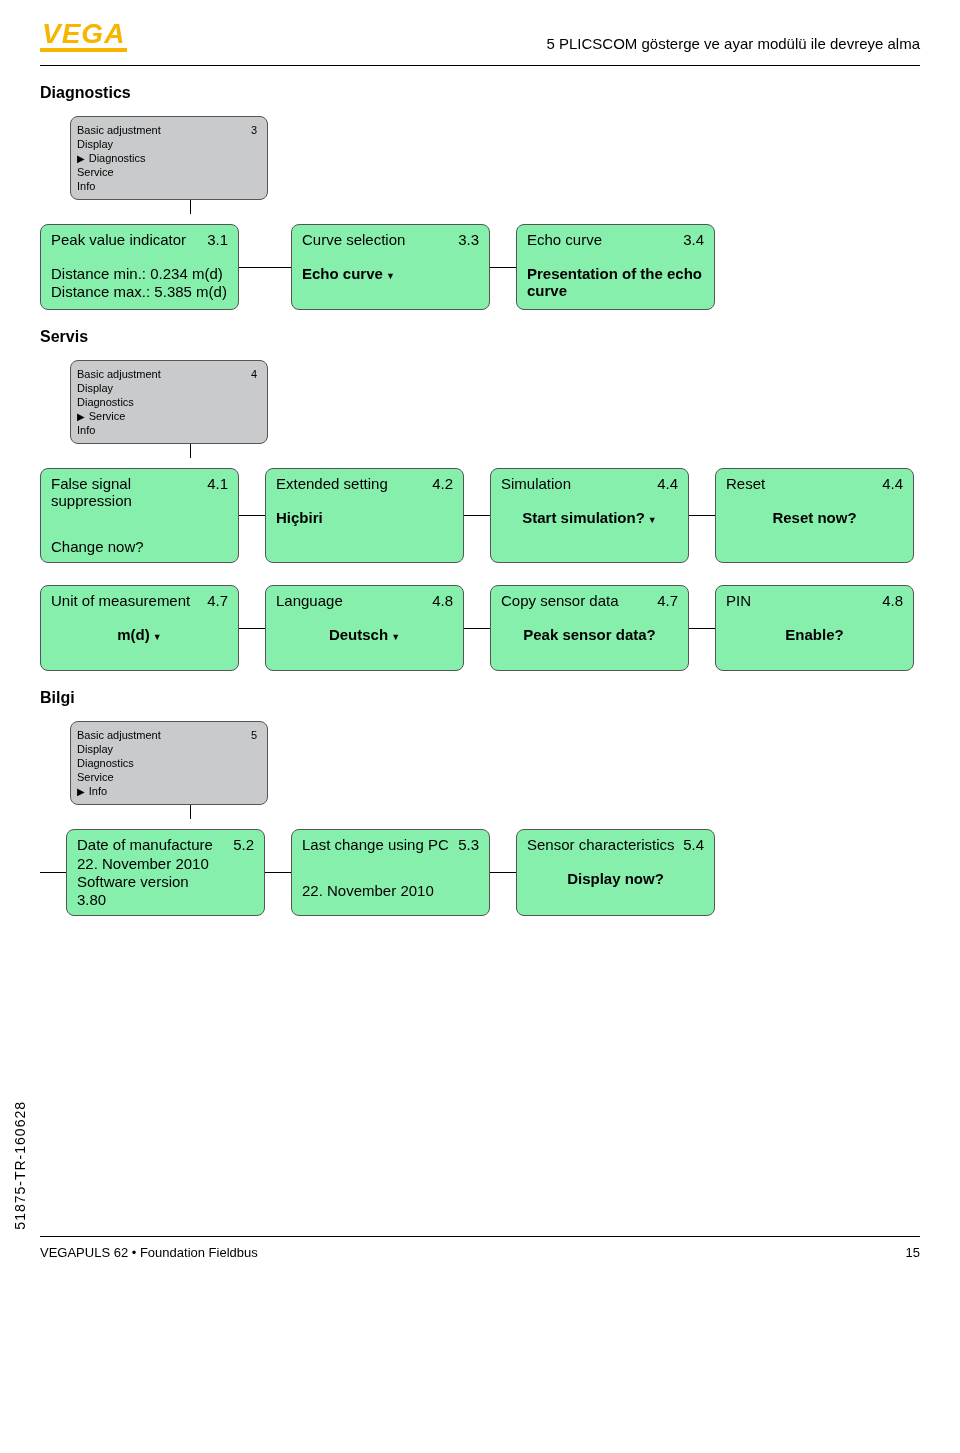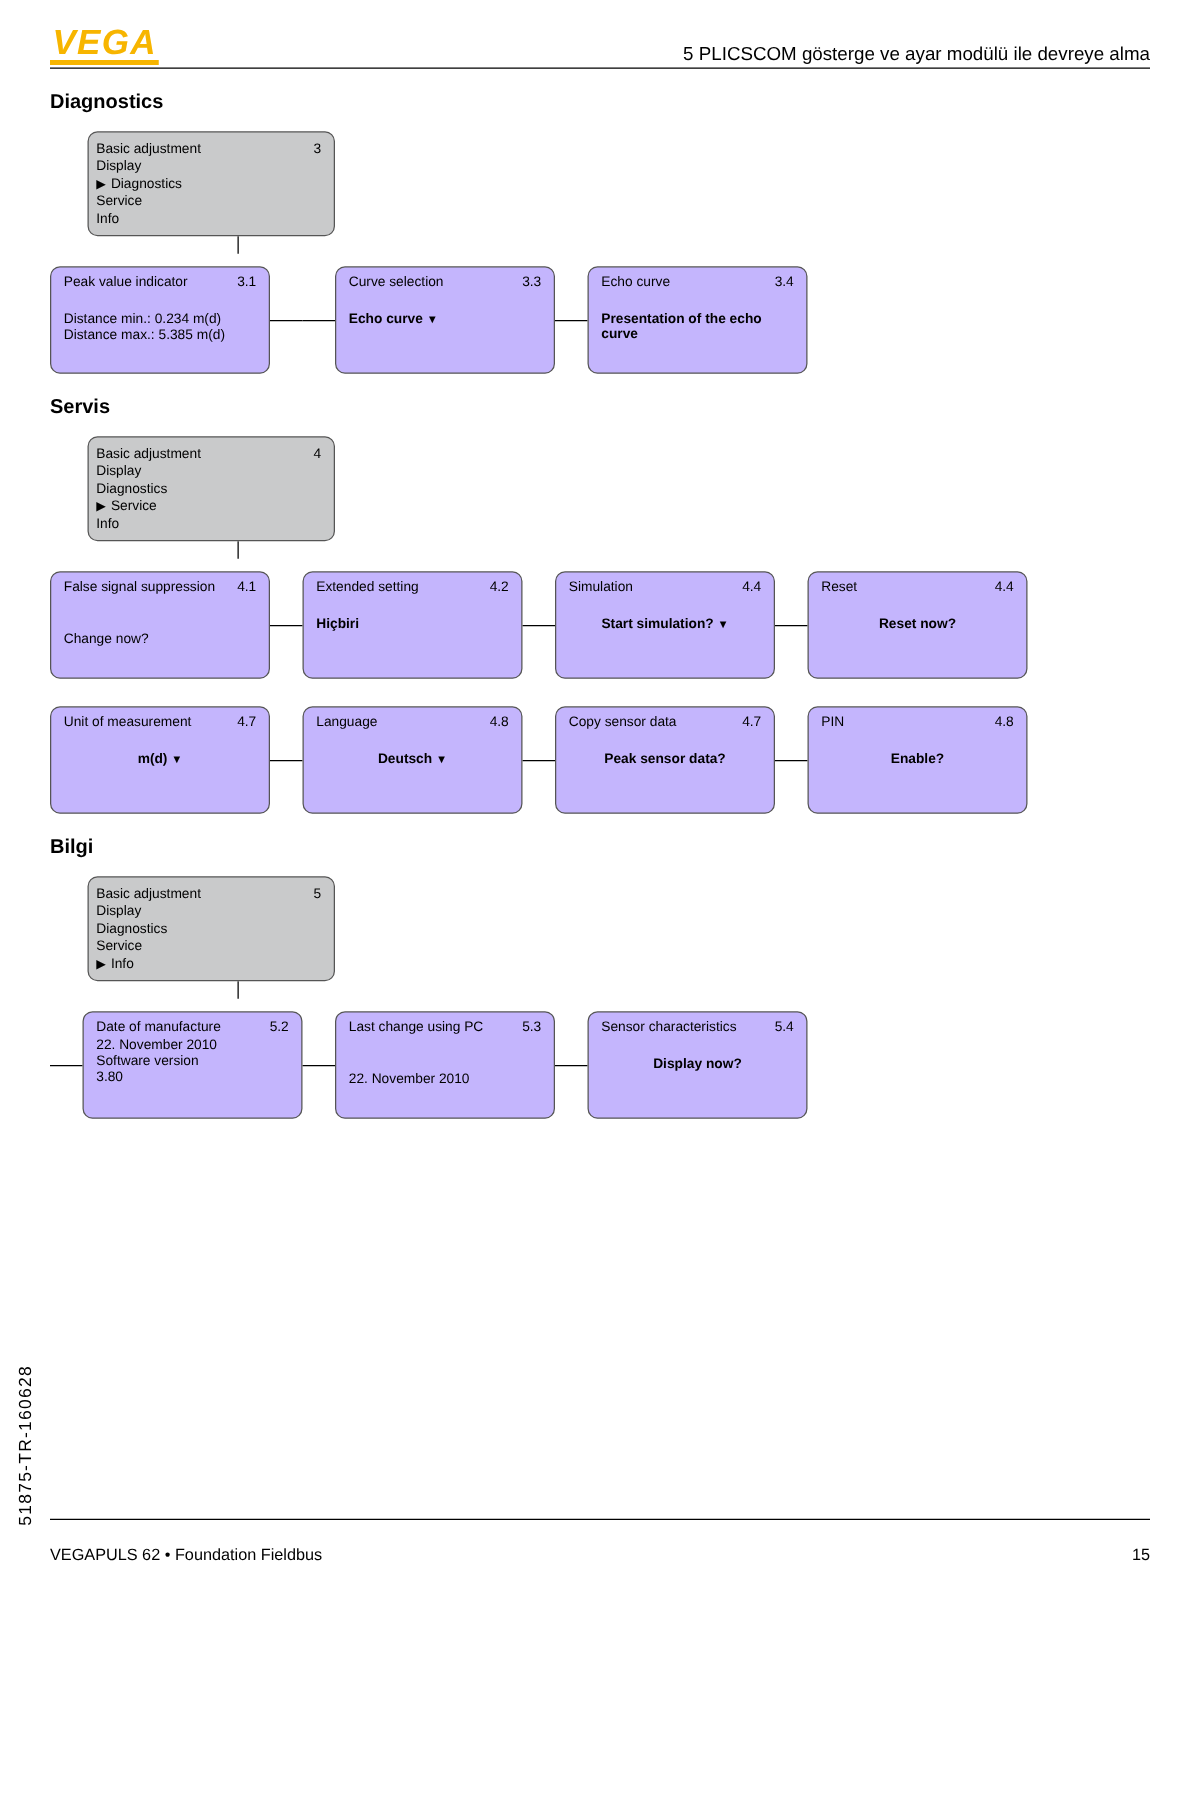--- a/index.html
+++ b/index.html
@@ -14,21 +14,21 @@
   .page {
     position: relative;
     padding: 20px 40px 40px 40px;
     box-sizing: border-box;
   }
   .topbar {
     display: flex;
     align-items: flex-end;
     justify-content: space-between;
     border-bottom: 1px solid #000;
-    padding-bottom: 2px;
+    padding-bottom: 13px;
     margin-bottom: 18px;
   }
   .logo {
     font-size: 28px;
     font-weight: 900;
     font-style: italic;
     color: #f7b500;
     letter-spacing: 1px;
     border-bottom: 4px solid #f7b500;
     padding: 0 2px 0 2px;
@@ -75,26 +75,26 @@
   .row {
     display: flex;
     align-items: stretch;
     margin-left: 0;
     margin-top: 8px;
     margin-bottom: 8px;
   }
   .screen {
     border: 1px solid #555;
     border-radius: 8px;
-    background: #c4b5fd;
-    width: 176px;
+    background: #86efac;
+    width: 199px;
     min-height: 86px;
     padding: 6px 10px;
     box-sizing: border-box;
-    font-size: 11px;
+    font-size: 15px;
     position: relative;
   }
   .screen-head {
     display: flex;
     justify-content: space-between;
     margin-bottom: 2px;
   }
   .screen-line {
     margin: 1px 0;
   }
@@ -121,21 +121,21 @@
     left: 12px;
     bottom: 70px;
     writing-mode: vertical-rl;
     transform: rotate(180deg);
     font-size: 14px;
     letter-spacing: 1px;
   }
   .footer {
     border-top: 1px solid #000;
     margin-top: 320px;
-    padding-top: 20px;
+    padding-top: 8px;
     display: flex;
     justify-content: space-between;
     font-size: 13px;
   }
 </style>
 </head>
 <body>
 
 <div class="page">
 

